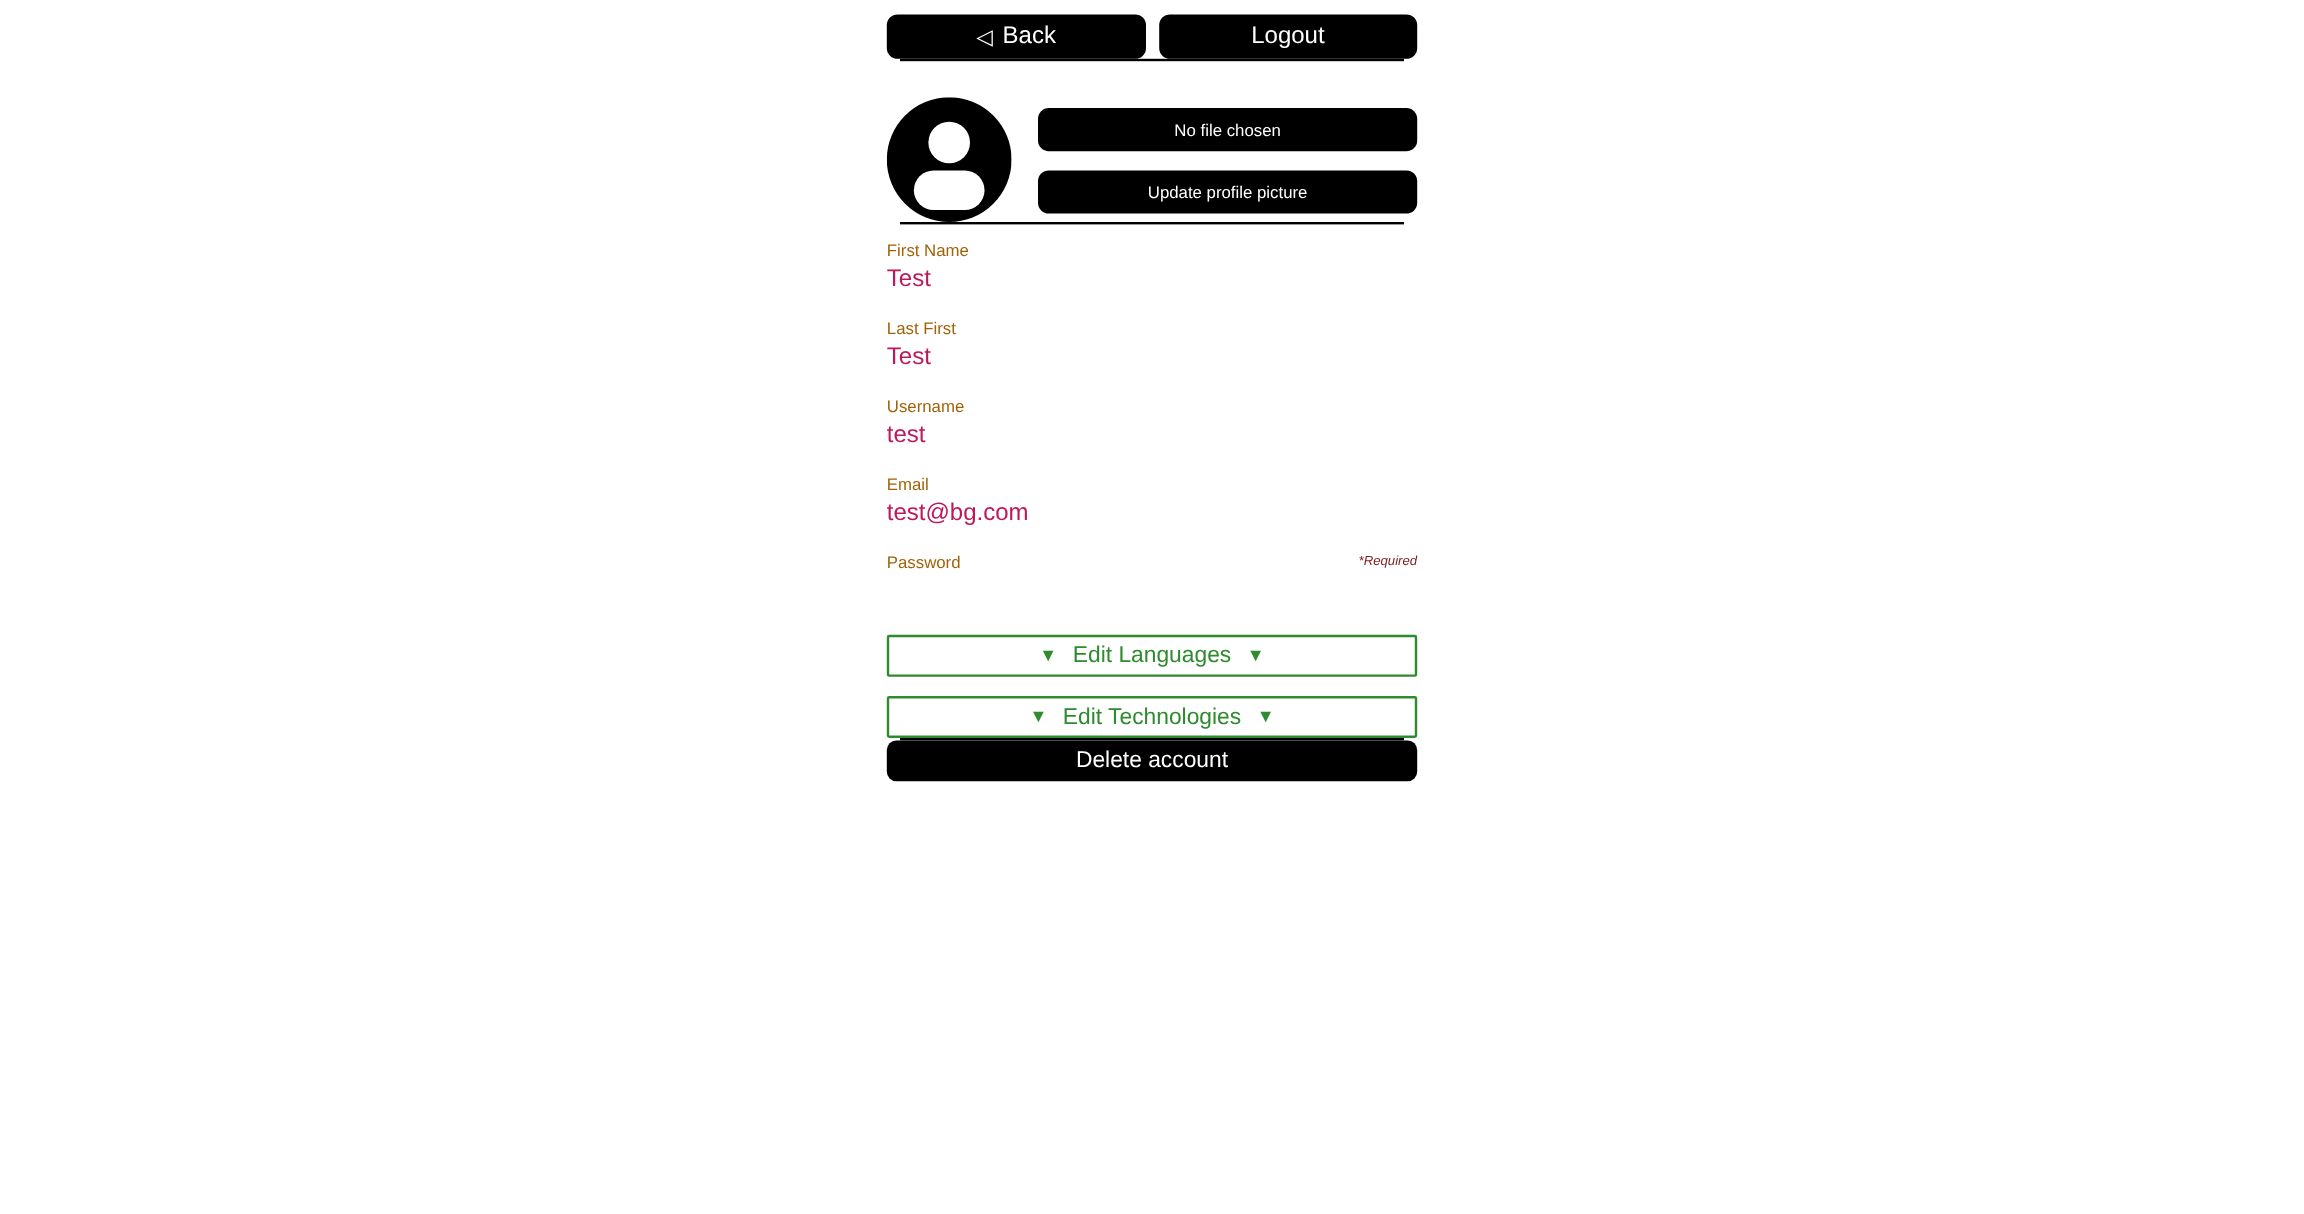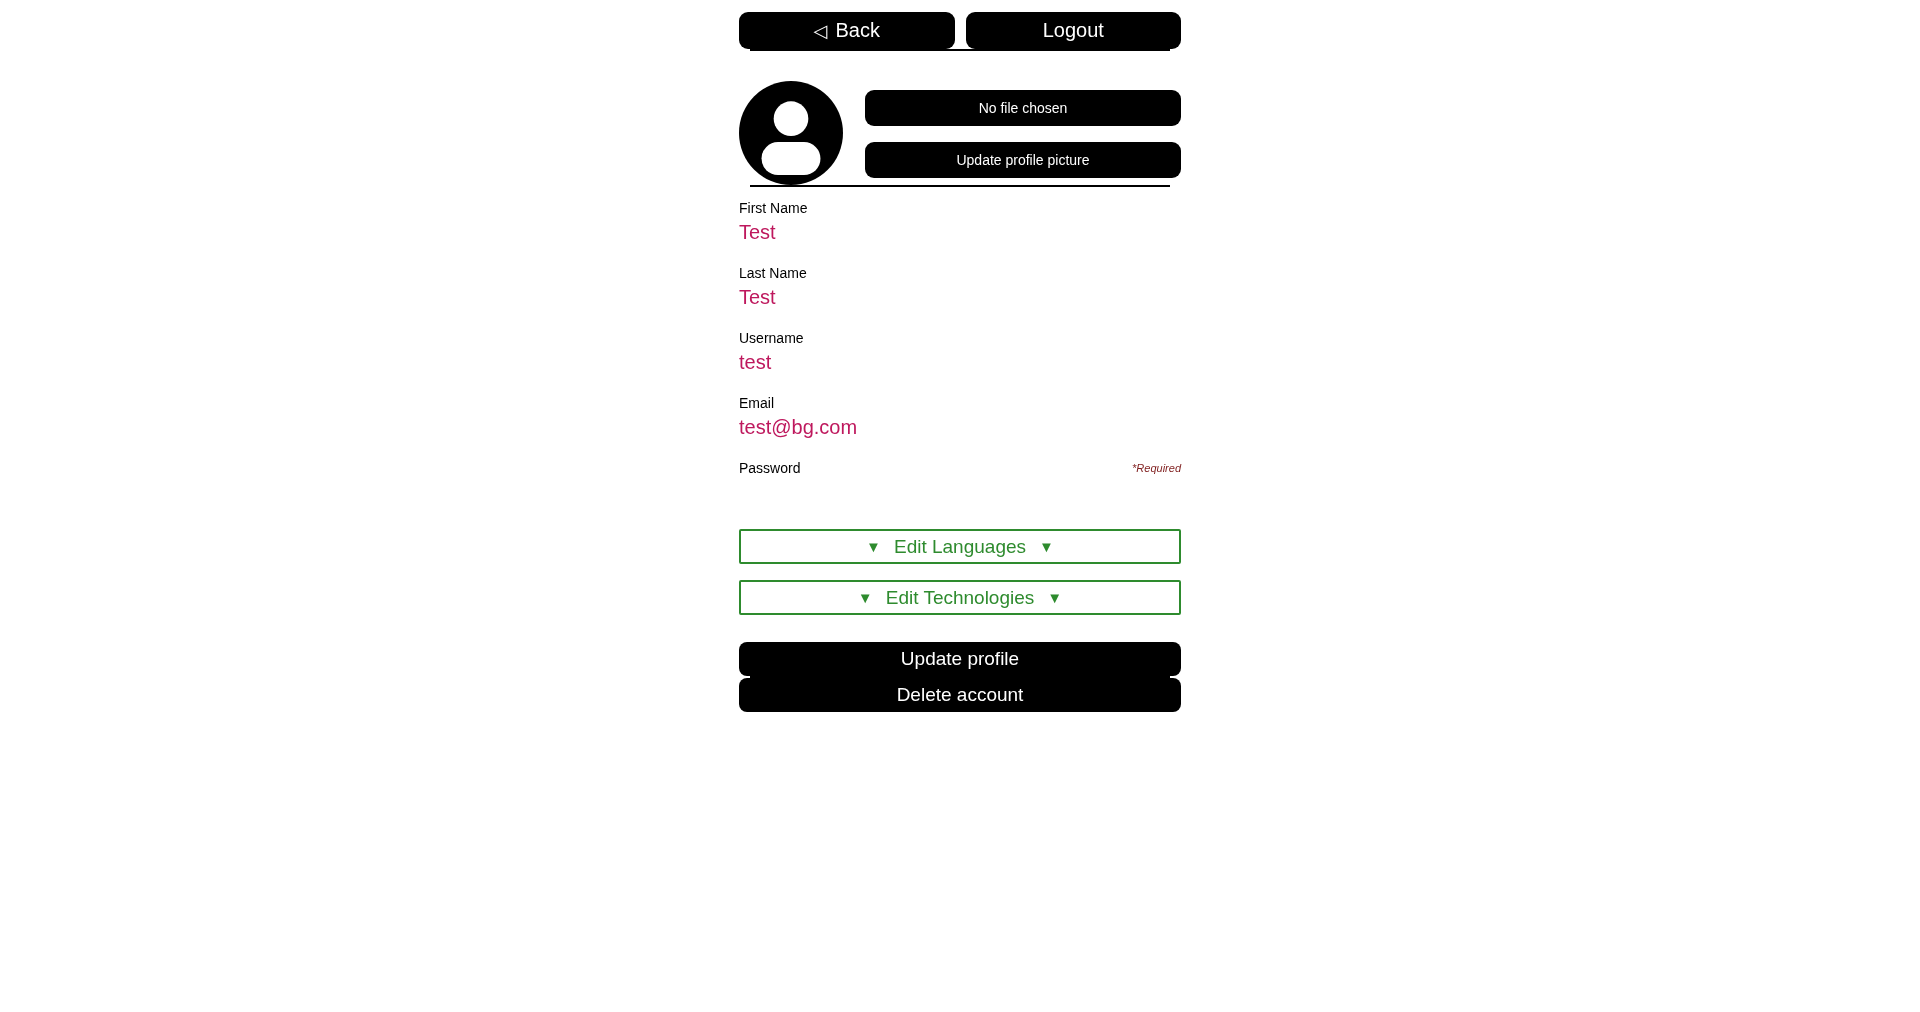--- a/index.html
+++ b/index.html
@@ -35,21 +35,21 @@
   .avatar-row { margin-top: 30px; display: flex; align-items: flex-start; }
   .avatar { width: 104px; height: 104px; flex: 0 0 auto; }
   .picture-col { flex: 1; margin-left: 22px; padding-top: 9px; }
   .file-bar { height: 36px; font-size: 14px; }
   .update-pic { height: 36px; font-size: 14px; margin-top: 16px; }
 
   .field { margin-top: 15px; }
   .field.first { margin-top: 13px; }
   .label-row { display: flex; align-items: flex-start; justify-content: space-between; }
   .field-label {
-    color: #000000; font-size: 14px; line-height: 16px; display: block;
+    color: #a16207; font-size: 14px; line-height: 16px; display: block;
   }
   .required-note { color: #7f1d1d; font-size: 11px; line-height: 16px; font-style: italic; }
   .field input {
     display: block; width: 100%; height: 34px;
     border: none; outline: none; padding: 2px 0 4px 0;
     font-size: 20px; color: #be185d;
     font-family: "Liberation Sans", sans-serif;
     background: transparent;
   }
 
@@ -110,21 +110,21 @@
     </div>
 
     <hr class="divider hr2">
 
     <div class="field first underline">
       <span class="field-label">First Name</span>
       <input type="text" value="Test" style="">
     </div>
 
     <div class="field underline">
-      <span class="field-label">Last Name</span>
+      <span class="field-label">Last First</span>
       <input type="text" value="Test" style="">
     </div>
 
     <div class="field underline">
       <span class="field-label">Username</span>
       <input type="text" value="test" style="">
     </div>
 
     <div class="field underline">
       <span class="field-label">Email</span>
@@ -144,23 +144,20 @@
       <span>Edit Languages</span>
       <span class="tri">▼</span>
     </button>
 
     <button class="btn-outline edit-techs">
       <span class="tri">▼</span>
       <span>Edit Technologies</span>
       <span class="tri">▼</span>
     </button>
 
-    <button class="btn-black update-profile">
-      <span>Update profile</span>
-    </button>
 
     <hr class="divider hr3">
 
     <button class="btn-black delete-account">
       <span>Delete account</span>
     </button>
 
   </div>
 </div>
 

